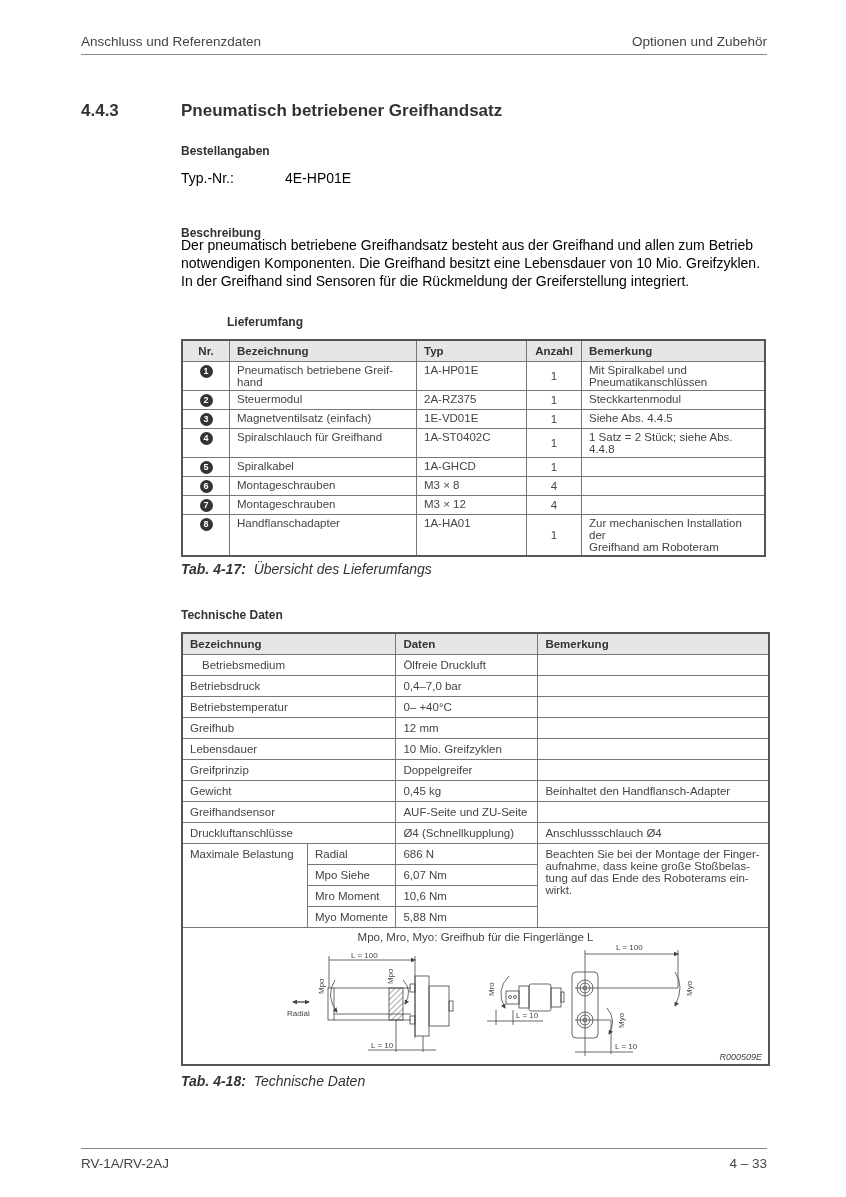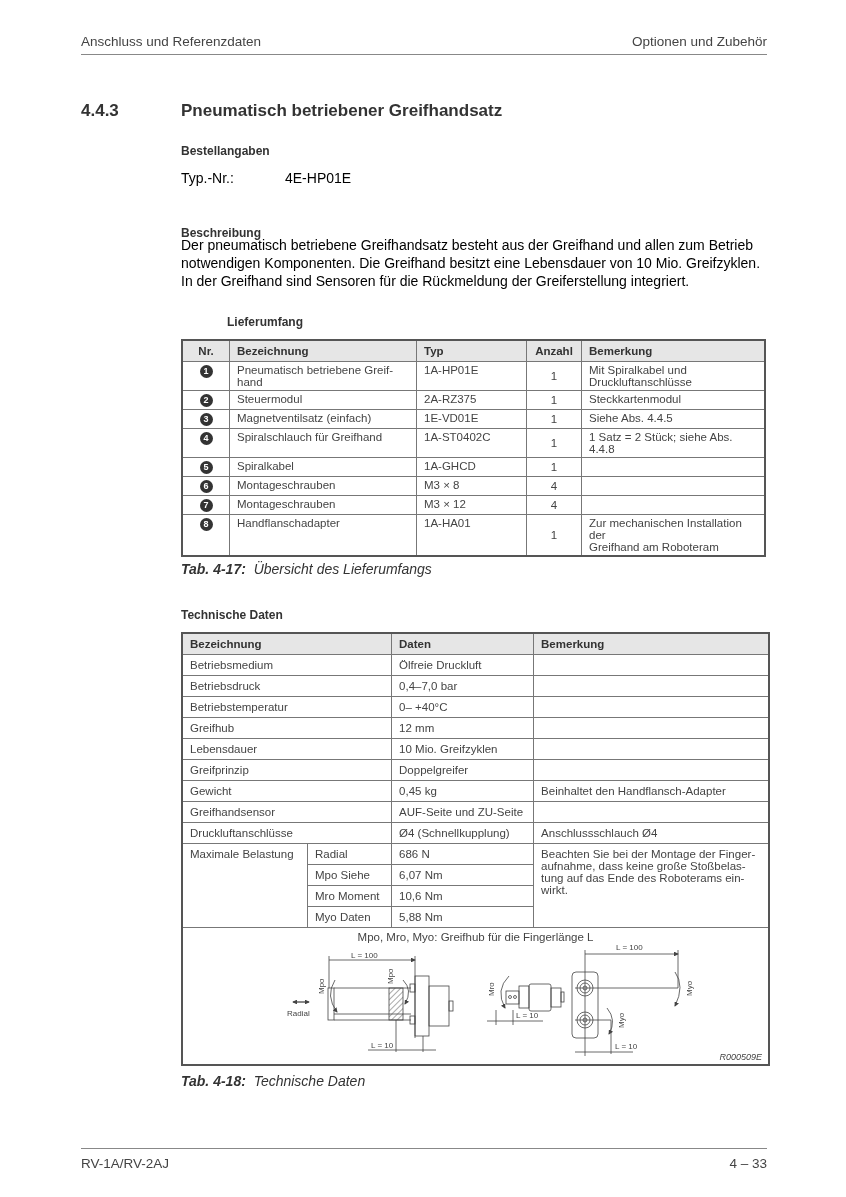--- a/index.html
+++ b/index.html
@@ -60,21 +60,21 @@
     </tr>
   </thead>
   <tbody id="scope-body">
       <tr>
         <td class="center"><span class="num-badge">1</span></td>
         <td style="white-space:pre-line">Pneumatisch betriebene Greif-
 hand</td>
         <td>1A-HP01E</td>
         <td class="center vmid">1</td>
         <td style="white-space:pre-line">Mit Spiralkabel und
-Druckluftanschlüsse</td>
+Pneumatikanschlüssen</td>
       </tr>
       <tr>
         <td class="center"><span class="num-badge">2</span></td>
         <td style="white-space:pre-line">Steuermodul</td>
         <td>2A-RZ375</td>
         <td class="center vmid">1</td>
         <td style="white-space:pre-line">Steckkartenmodul</td>
       </tr>
       <tr>
         <td class="center"><span class="num-badge">3</span></td>
@@ -127,21 +127,21 @@
 <table class="t" style="top:632px;">
   <thead>
     <tr>
       <th colspan="2" style="width:192px;">Bezeichnung</th>
       <th style="width:127px;">Daten</th>
       <th>Bemerkung</th>
     </tr>
   </thead>
   <tbody id="tech-body">
       <tr>
-        <td colspan="2" style="padding:4px 7px">Betriebsmedium</td>
+        <td colspan="2" style="padding:4px 19px">Betriebsmedium</td>
         <td style="padding:4px 7px">Ölfreie Druckluft</td>
         <td style="padding:4px 7px"></td>
       </tr>
       <tr>
         <td colspan="2" style="padding:4px 7px">Betriebsdruck</td>
         <td style="padding:4px 7px">0,4–7,0 bar</td>
         <td style="padding:4px 7px"></td>
       </tr>
       <tr>
         <td colspan="2" style="padding:4px 7px">Betriebstemperatur</td>
@@ -189,21 +189,21 @@
       </tr>
       <tr>
         <td style="padding:4px 7px">Mpo Siehe</td>
         <td style="padding:4px 7px">6,07 Nm</td>
       </tr>
       <tr>
         <td style="padding:4px 7px">Mro Moment</td>
         <td style="padding:4px 7px">10,6 Nm</td>
       </tr>
       <tr>
-        <td style="padding:4px 7px">Myo Daten</td>
+        <td style="padding:4px 7px">Myo Momente</td>
         <td style="padding:4px 7px">5,88 Nm</td>
       </tr>
     </tbody>
   <tbody>
     <tr>
       <td colspan="4" class="diagram-cell">
         <div class="diag-title">Mpo, Mro, Myo: Greifhub für die Fingerlänge L</div>
         <svg width="585" height="136" viewBox="0 0 585 136" style="display:block;">
           <defs>
             <pattern id="hatch" width="4" height="4" patternUnits="userSpaceOnUse" patternTransform="rotate(45)">

